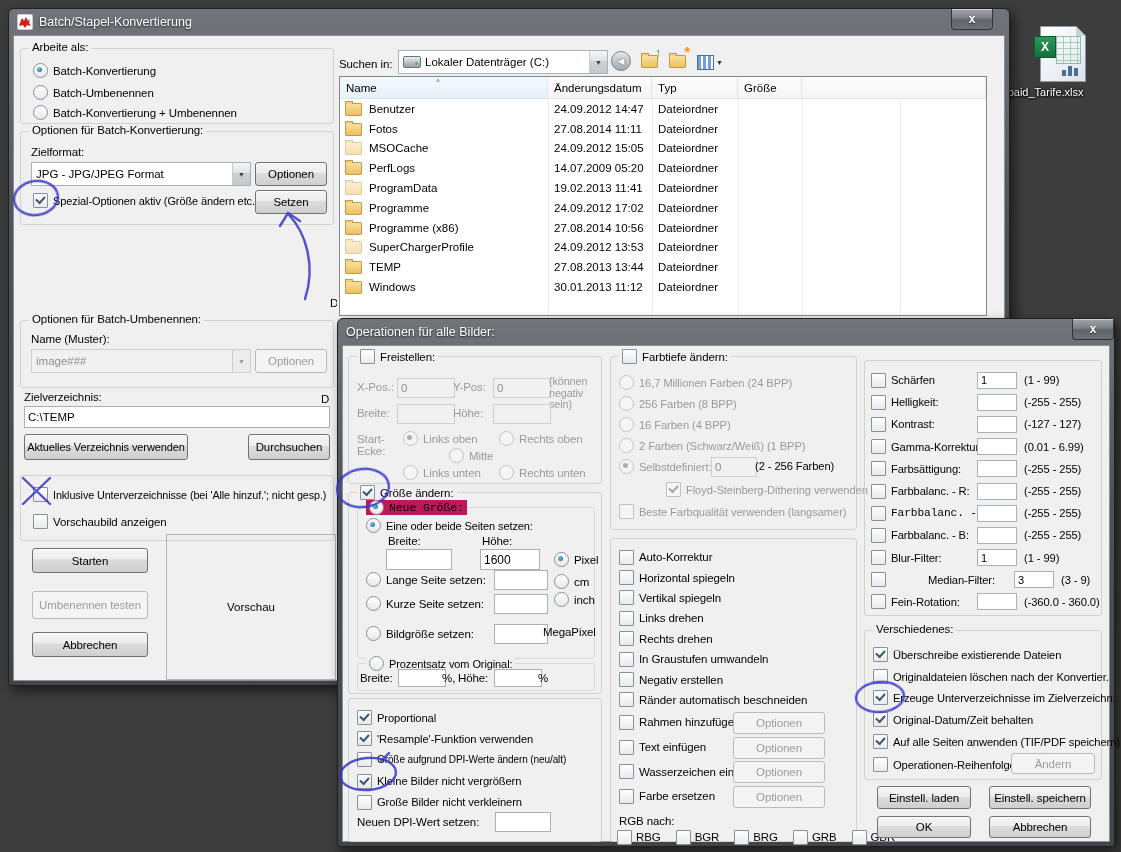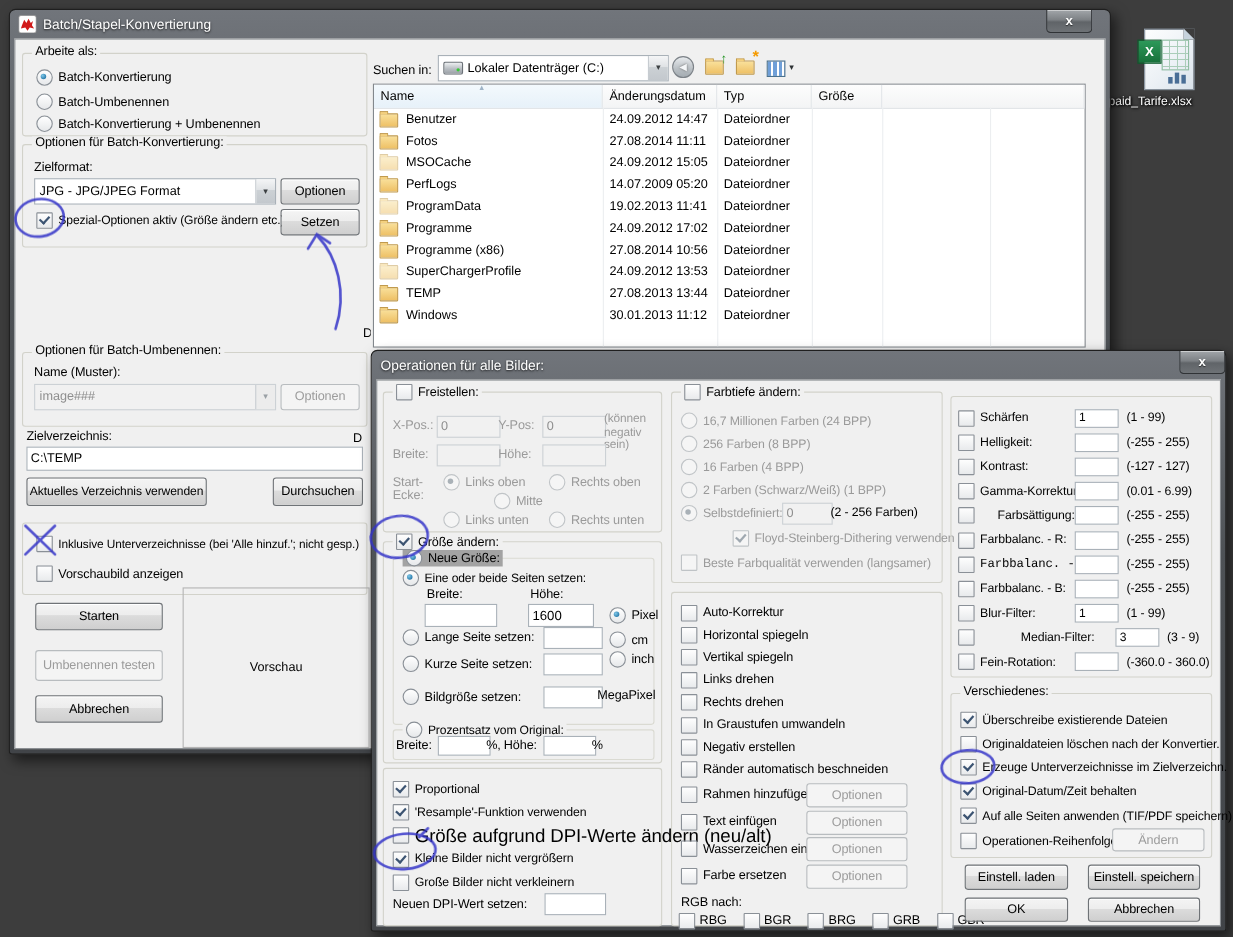--- a/index.html
+++ b/index.html
@@ -387,21 +387,21 @@
             <span class="t dis-t" style="position:static">Rechts unten</span>
         </div>
       </div>
 
       <div class="grp" style="left:5px;top:146px;width:252px;height:200px;">
         <div class="lg">
           <span class="cb on"></span>
           <span>Größe ändern:</span>
         </div>
         <div class="grp" style="left:8px;top:14px;width:236px;height:150px;border-color:#dadad2;">
-          <div class="lg" style="background:#a3a3a3;">
+          <div class="lg" style="background:#be185d;font-family:Liberation Mono, monospace;">
             <span class="rb on"></span>
             <span>Neue Größe:</span>
           </div>
           <div class="crow" style="left:8px;top:10px;">
             <span class="rb on"></span>
             <span class="t" style="position:static;font-size:11px;">Eine oder beide Seiten setzen:</span>
           </div>
           <span class="t" style="left:30px;top:27px;">Breite:</span>
           <span class="t" style="left:124px;top:27px;">Höhe:</span>
           <div class="inp" style="left:28px;top:41px;width:58px;height:19px;"></div>
@@ -455,21 +455,21 @@
         <div class="sf-row">
               <span class="cb on"></span>
               <span class="t" style="position:static;font-size:11.2px;">Proportional</span>
             </div>
             <div class="sf-row">
               <span class="cb on"></span>
               <span class="t" style="position:static;font-size:11.2px;">'Resample'-Funktion verwenden</span>
             </div>
             <div class="sf-row">
               <span class="cb"></span>
-              <span class="t" style="position:static;font-size:17px;">Größe aufgrund DPI-Werte ändern (neu/alt)</span>
+              <span class="t" style="position:static;font-size:10px;">Größe aufgrund DPI-Werte ändern (neu/alt)</span>
             </div>
             <div class="sf-row">
               <span class="cb on"></span>
               <span class="t" style="position:static;font-size:11.2px;">Kleine Bilder nicht vergrößern</span>
             </div>
             <div class="sf-row">
               <span class="cb"></span>
               <span class="t" style="position:static;font-size:11.2px;">Große Bilder nicht verkleinern</span>
             </div>
           </div>
@@ -621,21 +621,21 @@
               <span class="t" style="position:static;margin-left:7px;font-size:11.2px;">(-127 - 127)</span>
             </div>
             <div class="adj-row">
               <span class="cb"></span>
               <span class="t" style="position:static;margin-left:5px;width:86px;font-size:11.2px;flex:none;">Gamma-Korrektur:</span>
               <span class="adj-inp"></span>
               <span class="t" style="position:static;margin-left:7px;font-size:11.2px;">(0.01 - 6.99)</span>
             </div>
             <div class="adj-row">
               <span class="cb"></span>
-              <span class="t" style="position:static;margin-left:5px;width:86px;font-size:11.2px;flex:none;text-align:right;">Farbsättigung:</span>
+              <span class="t" style="position:static;margin-left:5px;width:86px;font-size:11.2px;flex:none;">Farbsättigung:</span>
               <span class="adj-inp"></span>
               <span class="t" style="position:static;margin-left:7px;font-size:11.2px;">(-255 - 255)</span>
             </div>
             <div class="adj-row">
               <span class="cb"></span>
               <span class="t" style="position:static;margin-left:5px;width:86px;font-size:11.2px;flex:none;">Farbbalanc. - R:</span>
               <span class="adj-inp"></span>
               <span class="t" style="position:static;margin-left:7px;font-size:11.2px;">(-255 - 255)</span>
             </div>
             <div class="adj-row">

